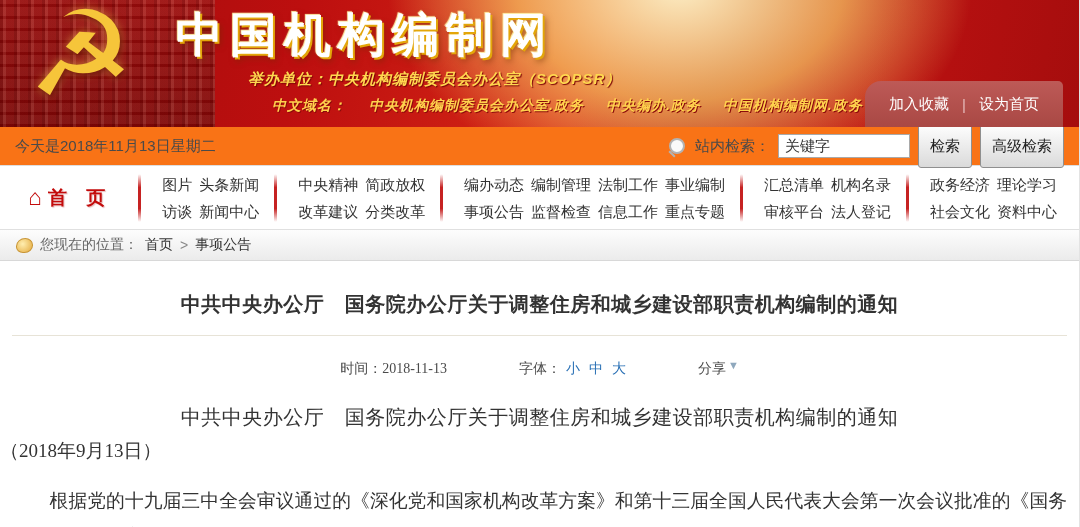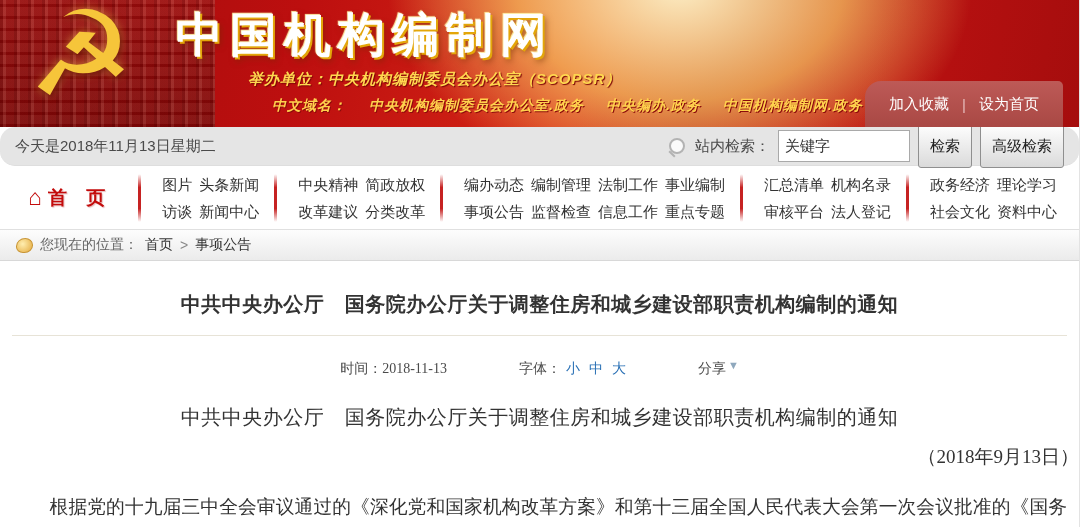--- a/index.html
+++ b/index.html
@@ -29,29 +29,29 @@
     color:#ffd84f; text-shadow:1px 1px 1px #7d0606; letter-spacing:1px; }
   .domains-line { position:absolute; left:272px; top:97px; font-size:14px; font-weight:bold; font-style:italic;
     color:#ffd24d; text-shadow:1px 1px 0 #8b0b0b; letter-spacing:1px; display:flex; gap:12px 22px; }
   .fav-tab { position:absolute; right:16px; bottom:0; height:46px; padding:0 24px;
     background:linear-gradient(180deg,#bd5a57,#a94844); border-radius:16px 5px 0 0;
     display:flex; align-items:center; gap:13px; font-size:15px; }
   .fav-tab a { color:#fff; }
   .fav-sep { color:#e7bcbc; }
 
   
-  .topbar { height:39px; background:#e5e5e5; border-bottom:1px solid #dedede;
-    display:flex; align-items:center; padding:0 15px; font-size:15px; color:#4a4a4a;border-radius:15px; }
+  .topbar { height:39px; background:#f97316; border-bottom:1px solid #dedede;
+    display:flex; align-items:center; padding:0 15px; font-size:15px; color:#4a4a4a; }
   .search-area { margin-left:auto; display:flex; align-items:center; gap:8px; }
   .mag-icon { position:relative; width:17px; height:17px; margin-right:2px; }
   .mag-icon::before { content:''; position:absolute; right:0; top:0; width:12px; height:12px;
     border:2px solid #b3b3b3; border-radius:50%; background:#fafafa; }
   .mag-icon::after { content:''; position:absolute; left:0; bottom:0; width:8px; height:2px;
     background:#b3b3b3; transform:rotate(45deg); }
-  .search-input { width:132px; height:32px; border:1px solid #a9a9a9; padding:0 6px;
+  .search-input { width:132px; height:24px; border:1px solid #a9a9a9; padding:0 6px;
     font-size:15px; color:#333; background:#fff; font-family:Liberation Sans, sans-serif; }
   .btn { height:44px; padding:0 11px; font-size:15px; color:#222; cursor:pointer;
     background:linear-gradient(#fefefe,#dadada); border:1px solid #8f8f8f; border-radius:3px;
     font-family:"Liberation Sans",sans-serif; }
 
   
   .nav { height:64px; background:#fff; border-bottom:1px solid #e0e0e0;
     display:flex; align-items:center; }
   .nav-home { display:flex; align-items:center; color:#c30b0b; font-weight:bold; font-size:19px;
     padding:0 26px 0 28px; letter-spacing:7px; text-shadow:1px 1px 1px rgba(180,60,60,.35); }
@@ -76,21 +76,21 @@
   .article { background:#fff; padding-top:30px; font-family:"Liberation Serif", serif; color:#333; }
   .article-title { text-align:center; font-size:20px; font-weight:bold; letter-spacing:.5px; margin:0 60px; }
   .title-divider { height:1px; background:#e7e3d7; margin:17px 12px 0; }
   .meta { display:flex; justify-content:center; align-items:center; gap:0 72px; margin-top:24px;
     font-size:14px; color:#4a4a4a; }
   .font-opts { display:inline-flex; gap:0 9px; margin-left:5px; }
   .font-opts a { color:#2970b5; }
   .share { display:inline-flex; align-items:flex-start; gap:2px; color:#4a4a4a; cursor:pointer; }
   .share-caret { color:#8fa8bd; font-size:11px; line-height:11px; }
   .body-title { text-align:center; font-size:20px; margin-top:26px; letter-spacing:.5px; }
-  .body-date { text-align:right; font-size:19px; margin-top:13px; }
+  .body-date { text-align:left; font-size:19px; margin-top:7px; }
   .body-para { font-size:18.8px; line-height:36px; text-indent:2em; margin:19px 12px 0; text-align:justify; }
 </style>
 </head>
 <body>
 
 <div class="banner">
   <div class="banner-left">
     <span class="emblem">☭</span>
   </div>
   <h1 class="site-title">中国机构编制网</h1>

